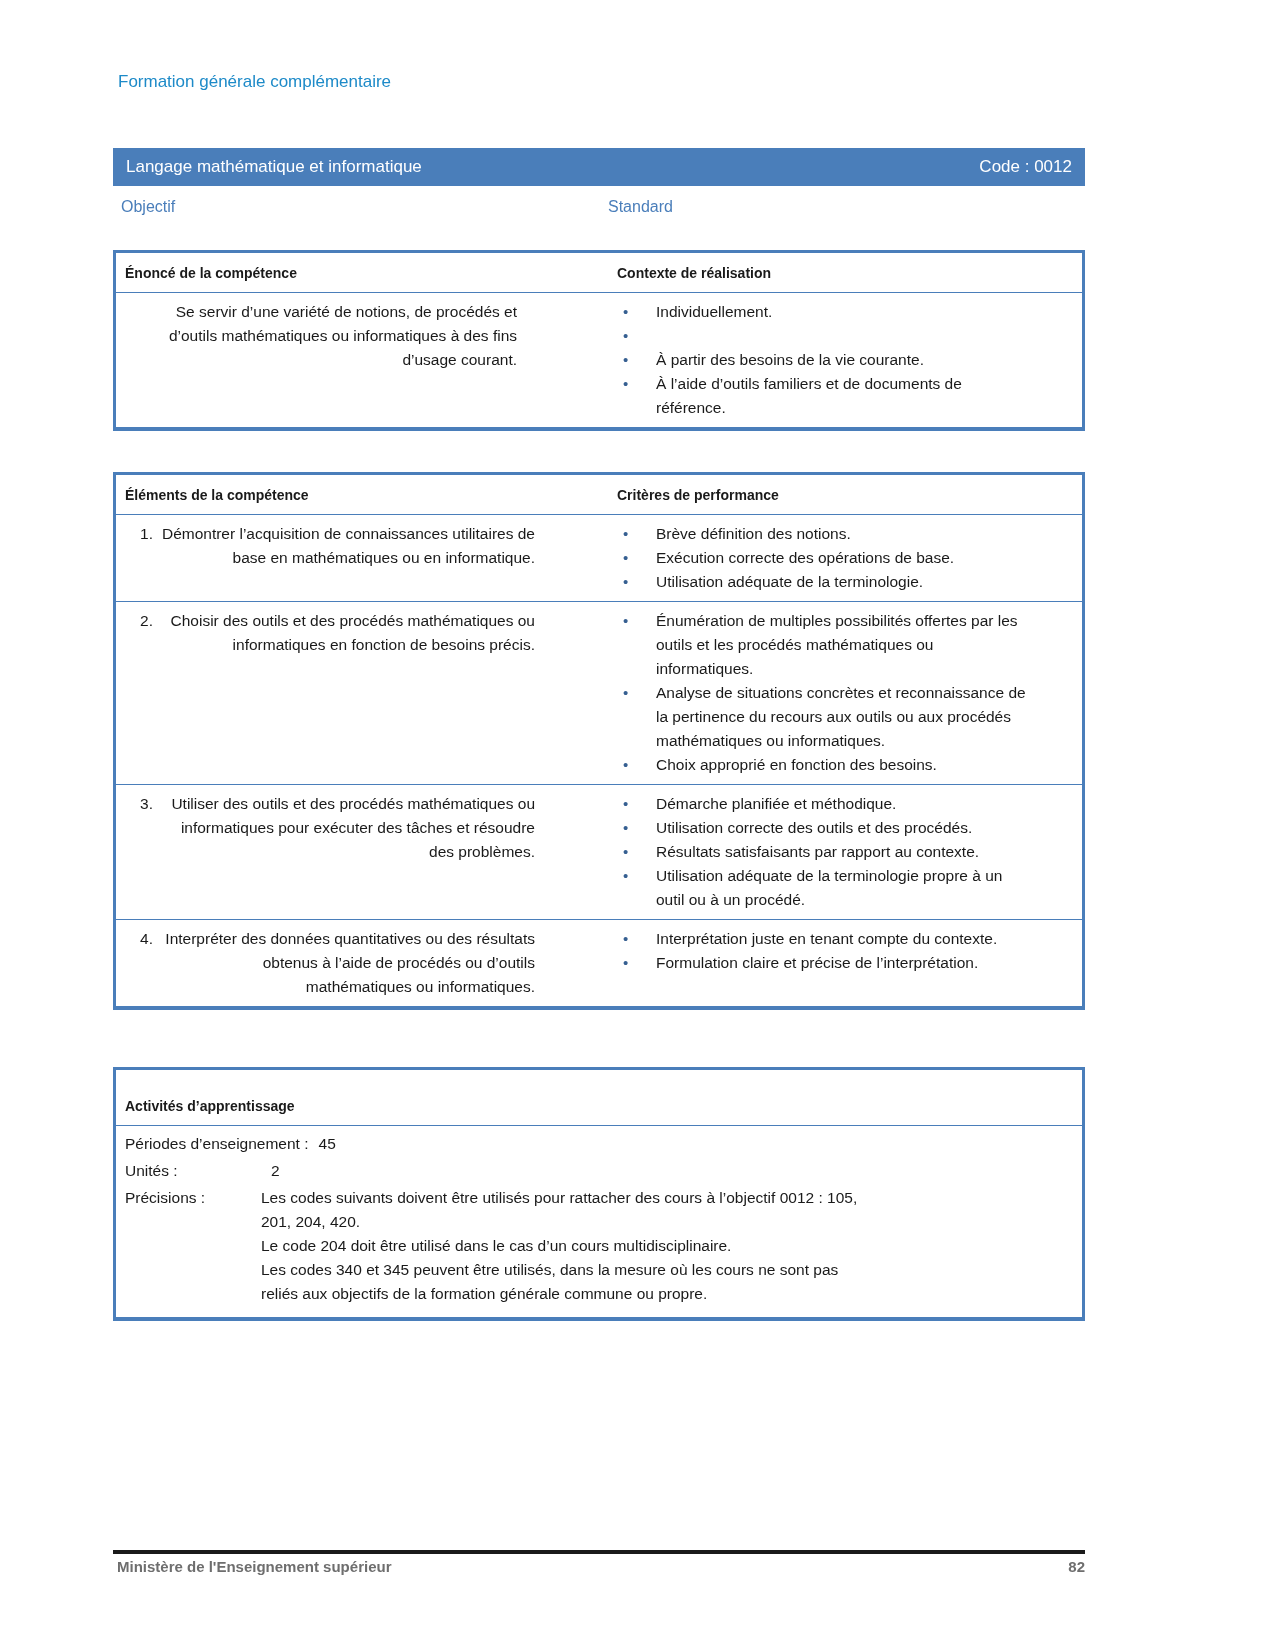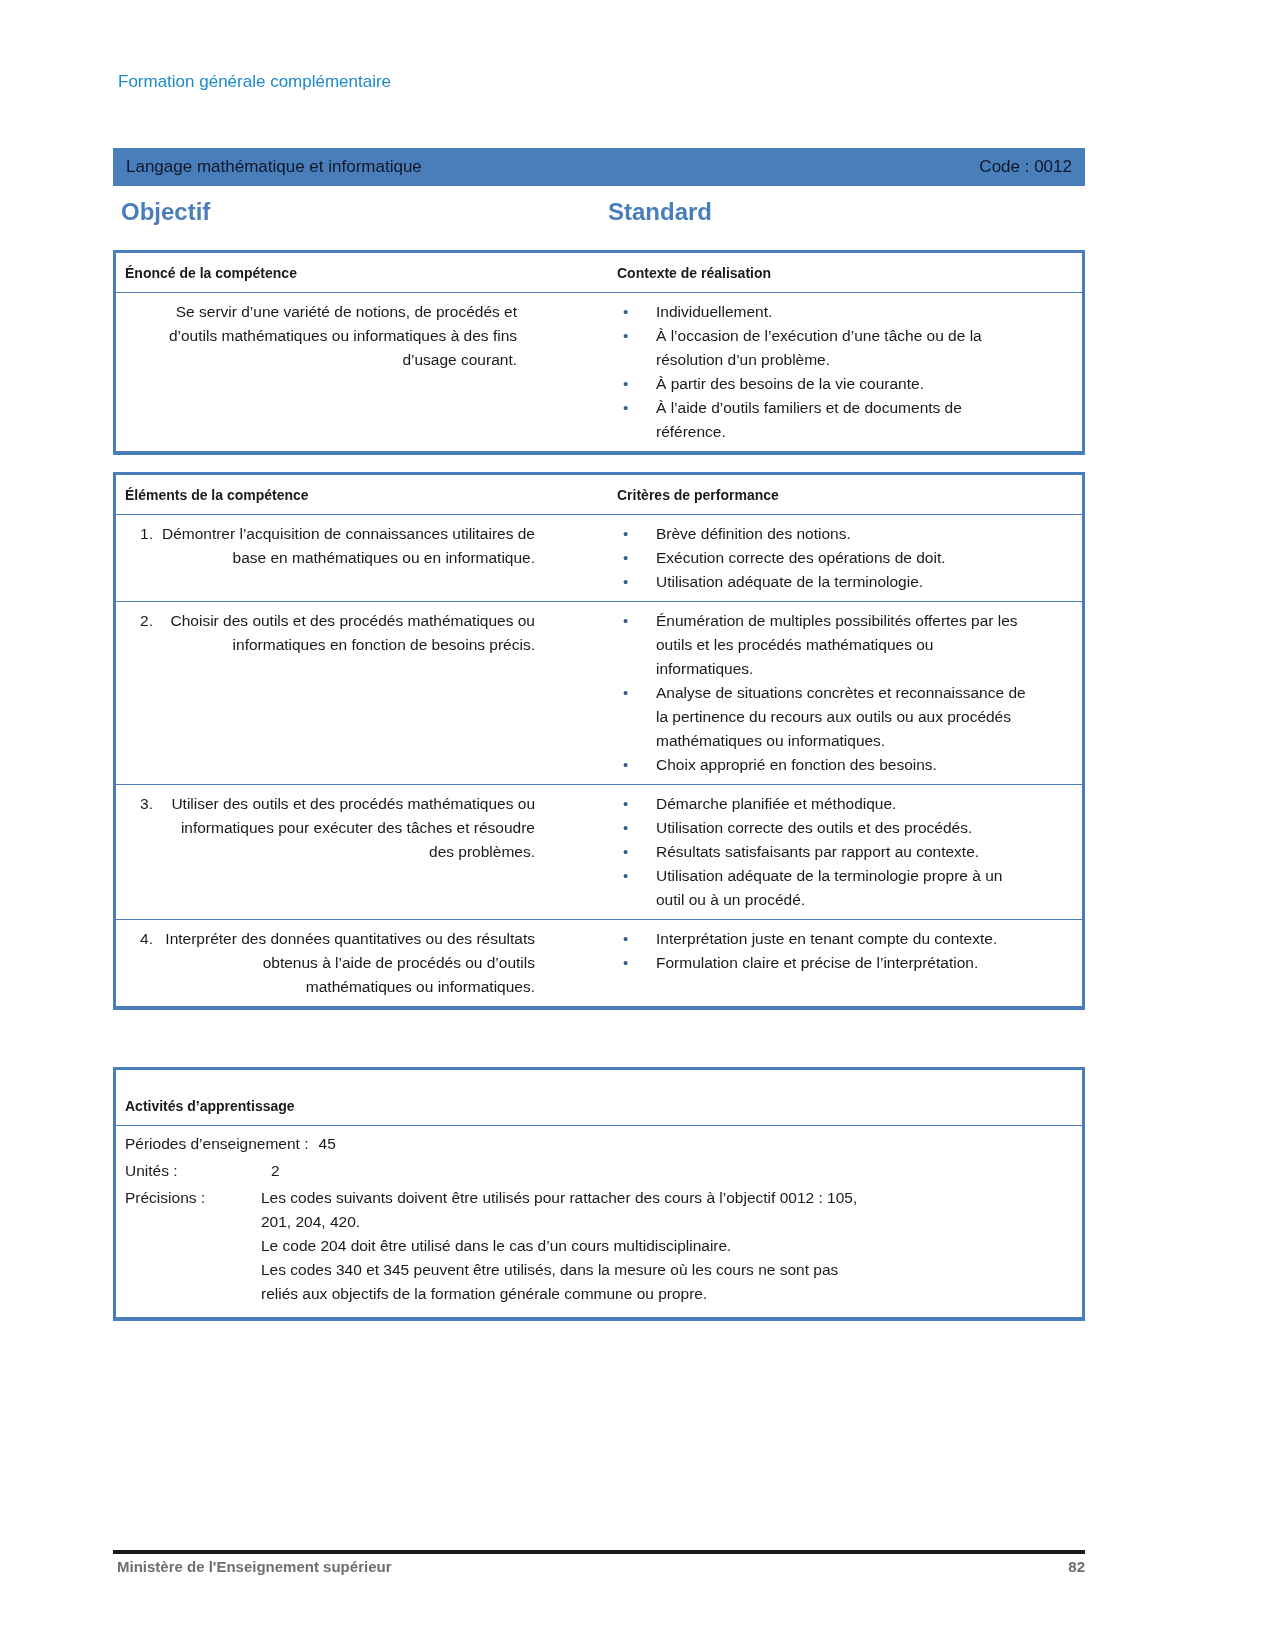--- a/index.html
+++ b/index.html
@@ -24,30 +24,30 @@
   
   .running-header{
     position:absolute;left:118px;top:72px;
     font-size:17px;color:var(--link-blue);
   }
 
   
   .banner{
     top:148px;height:38px;
     background:var(--accent);
-    color:#0f172a;font-size:17px;
+    color:#ffffff;font-size:17px;
     display:flex;justify-content:space-between;align-items:center;
     padding:0 13px;
   }
 
   
   .headings{top:198px;height:32px;}
   .headings .hd{
     position:absolute;top:0;
-    font-size:24px;font-weight:bold;color:var(--accent);
+    font-size:16px;font-weight:normal;color:var(--accent);
   }
   .hd-left{left:8px;}
   .hd-right{left:495px;}
 
   
   .tbl{
     border:3px solid var(--accent);
     border-bottom-width:4px;
     background:#ffffff;
     font-size:15.5px;line-height:24px;
@@ -120,21 +120,20 @@
         <div class="statement">Se servir d’une variété de notions, de procédés et d’outils mathématiques ou informatiques à des fins d’usage courant.</div>
       </div>
       <div class="cell-right">
         <div id="context-bullets">
             <div class="bullet">
     <span class="dot">•</span>
     <span class="btxt">Individuellement.</span>
   </div>
             <div class="bullet">
     <span class="dot">•</span>
-    <span class="btxt">À l’occasion de l’exécution d’une tâche ou de la résolution d’un problème.</span>
   </div>
             <div class="bullet">
     <span class="dot">•</span>
     <span class="btxt">À partir des besoins de la vie courante.</span>
   </div>
             <div class="bullet">
     <span class="dot">•</span>
     <span class="btxt">À l’aide d’outils familiers et de documents de référence.</span>
   </div>
           </div>
@@ -156,21 +155,21 @@
       </div>
     </div>
     <div class="cell-right">
       <div class="blist">
               <div class="bullet">
     <span class="dot">•</span>
     <span class="btxt">Brève définition des notions.</span>
   </div>
               <div class="bullet">
     <span class="dot">•</span>
-    <span class="btxt">Exécution correcte des opérations de doit.</span>
+    <span class="btxt">Exécution correcte des opérations de base.</span>
   </div>
               <div class="bullet">
     <span class="dot">•</span>
     <span class="btxt">Utilisation adéquate de la terminologie.</span>
   </div>
             </div>
     </div>
   </div>
         <div class="tbl-row body-row">
     <div class="cell-left">

